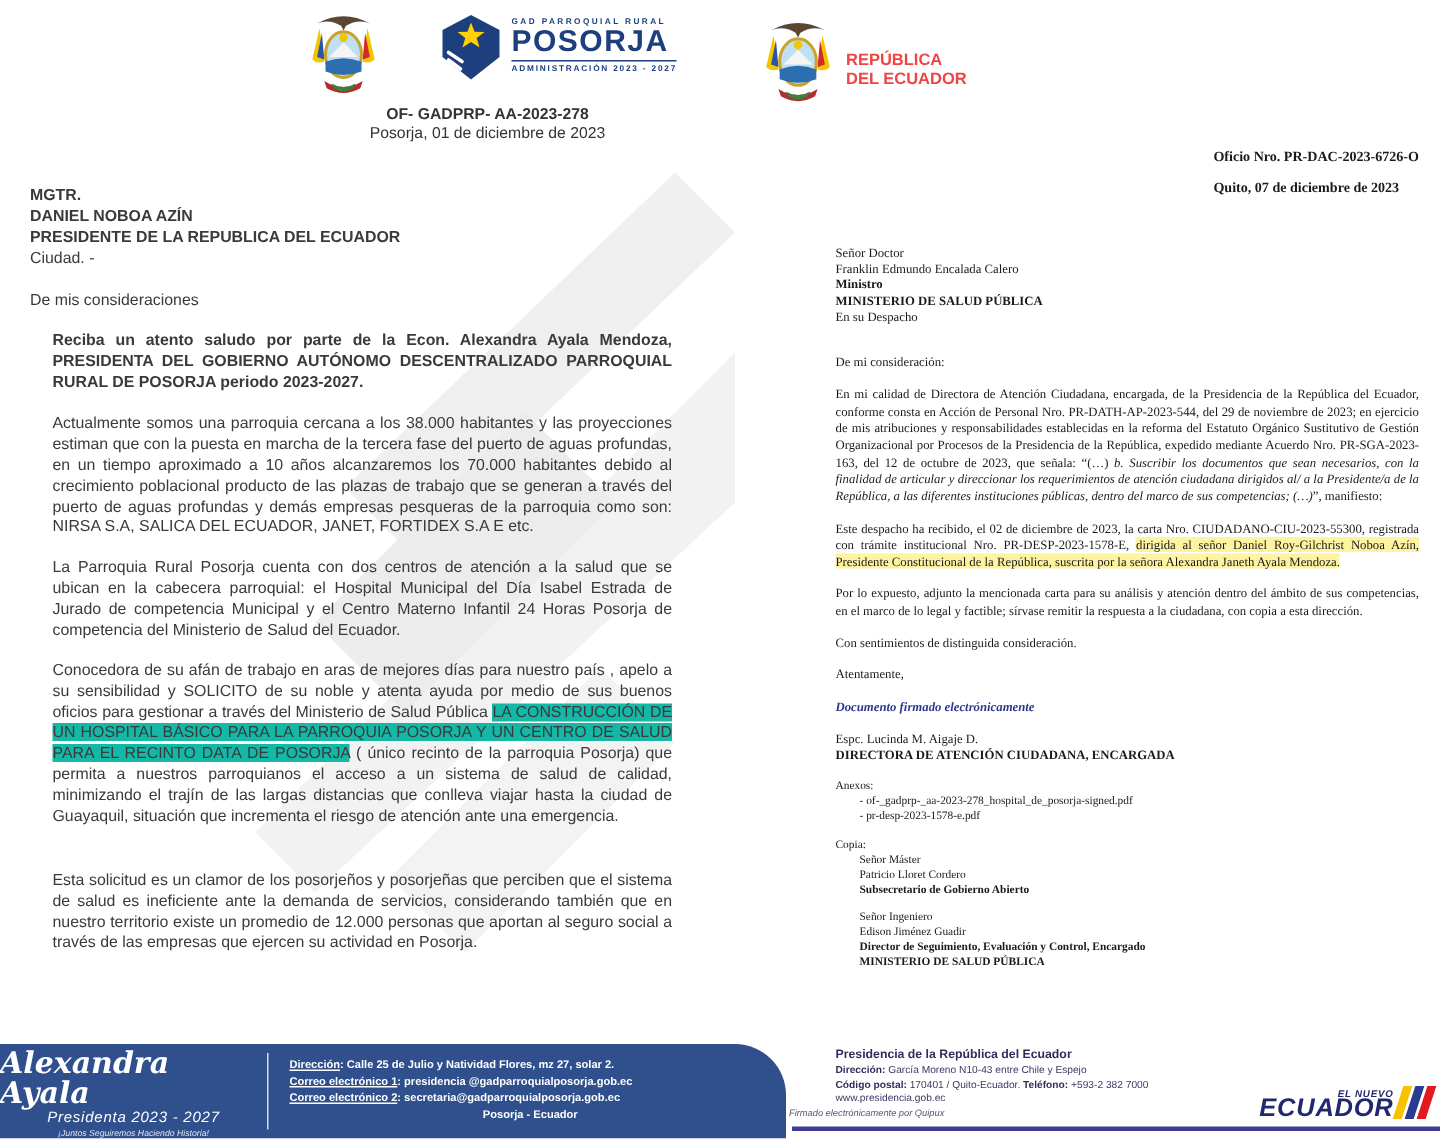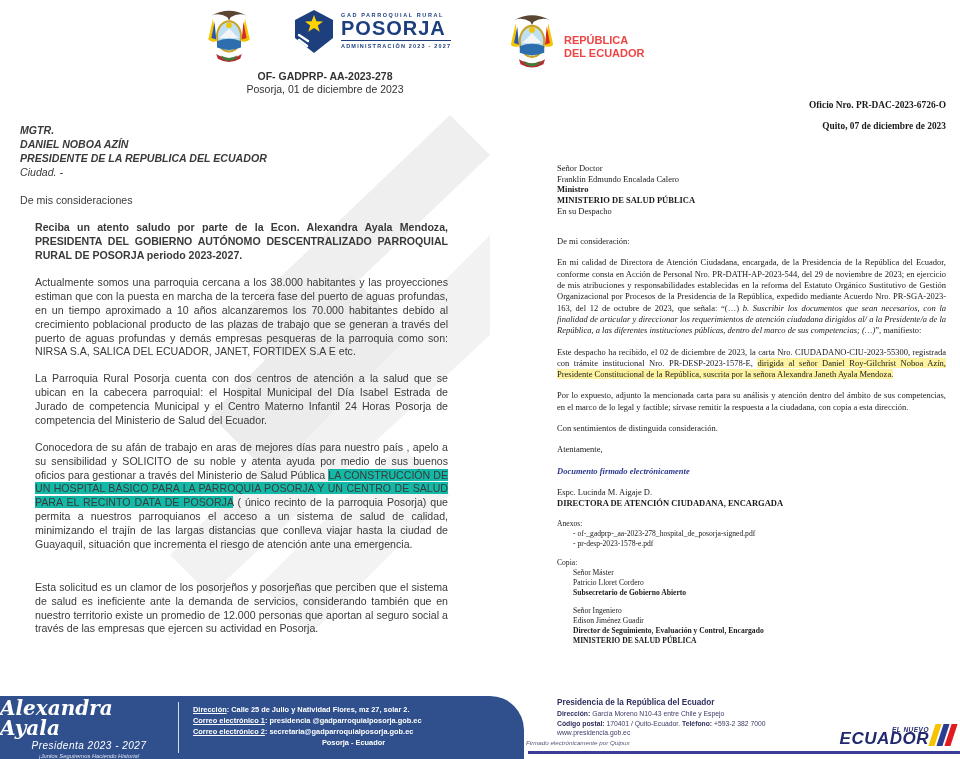--- a/index.html
+++ b/index.html
@@ -15,40 +15,40 @@
   .posorja-logo{position:absolute;left:292px;top:8px;display:flex;align-items:flex-start;gap:5px;}
   .posorja-text{display:flex;flex-direction:column;padding-top:4px;}
   .posorja-top{font-size:5.5px;font-weight:bold;color:#1d3f7e;letter-spacing:1.6px;}
   .posorja-name{font-size:20px;font-weight:900;color:#1d3f7e;letter-spacing:1px;line-height:1.05;}
   .posorja-admin{font-size:5.5px;font-weight:bold;color:#1d3f7e;letter-spacing:1.2px;border-top:1.5px solid #1d3f7e;padding-top:1.5px;margin-top:1px;}
   .docref{position:absolute;left:180px;top:70px;width:290px;text-align:center;z-index:2;}
   .docref .ref{font-weight:bold;font-size:10.5px;color:#333;}
   .docref .date{font-size:10.5px;color:#333;margin-top:1px;}
   .left-body{position:absolute;left:20px;top:124px;width:428px;z-index:2;font-size:10.6px;line-height:1.31;color:#3a3a3a;}
   .left-body p{margin:0 0 13px 15px;text-align:justify;}
-  .addr-line{font-weight:bold;font-style:italic;}
+  .addr-line{font-weight:bold;}
   .addr-line.normal{font-weight:normal;}
   .salutation{margin:14px 0 14px 0;}
   .p-bold{font-weight:bold;}
   .hl-left{background:#14b8a6;}
   .gap-lg{height:16px;}
   
   .footer-left{position:absolute;left:0;bottom:0;width:524px;height:63px;background:#30508d;border-top-right-radius:34px;z-index:3;display:flex;color:#fff;}
   .fl-sig{width:178px;display:flex;flex-direction:column;align-items:center;justify-content:center;padding-top:2px;}
   .sig-script{font-family:"DejaVu Serif", serif;font-style:italic;font-weight:bold;font-size:20px;line-height:1;}
   .sig-role{font-style:italic;font-size:10px;margin-top:2px;letter-spacing:.5px;}
   .sig-slogan{font-style:italic;font-size:5.8px;margin-top:2px;opacity:.85;}
   .fl-contact{flex:1;border-left:1px solid rgba(255,255,255,.8);margin:6px 0;padding:2px 10px 0 14px;font-size:7.4px;font-weight:bold;line-height:1.5;}
   .fl-contact .lbl{text-decoration:underline;}
   .fl-loc{text-align:center;}
   
   .page-right{position:absolute;left:500px;top:0;width:460px;height:759px;font-family:"Liberation Serif", serif;color:#1a1a1a;}
   .coat-right{position:absolute;left:6px;top:12px;}
   .rep-text{position:absolute;left:64px;top:34px;font-family:"Liberation Sans", sans-serif;font-weight:bold;color:#ef4444;font-size:11px;line-height:1.15;}
-  .oficio-block{position:absolute;right:14px;top:100px;text-align:right;font-weight:bold;font-size:9.4px;}
+  .oficio-block{position:absolute;right:14px;top:100px;font-weight:bold;font-size:9.4px;}
   .oficio-block .of-date{margin-top:11px;}
   .right-body{position:absolute;left:57px;top:163px;width:389px;font-size:8.5px;line-height:1.33;}
   .right-body p{margin:0 0 10px 0;text-align:justify;}
   .r-addr div{line-height:1.25;}
   .r-bold{font-weight:bold;}
   .r-italic{font-style:italic;}
   .hl-right{background:#fdf3a0;}
   .esign{color:#2b3990;font-weight:bold;font-style:italic;margin:26px 0 8px 0;}
   .small{font-size:7.6px;line-height:1.3;}
   .indent1{padding-left:16px;}

